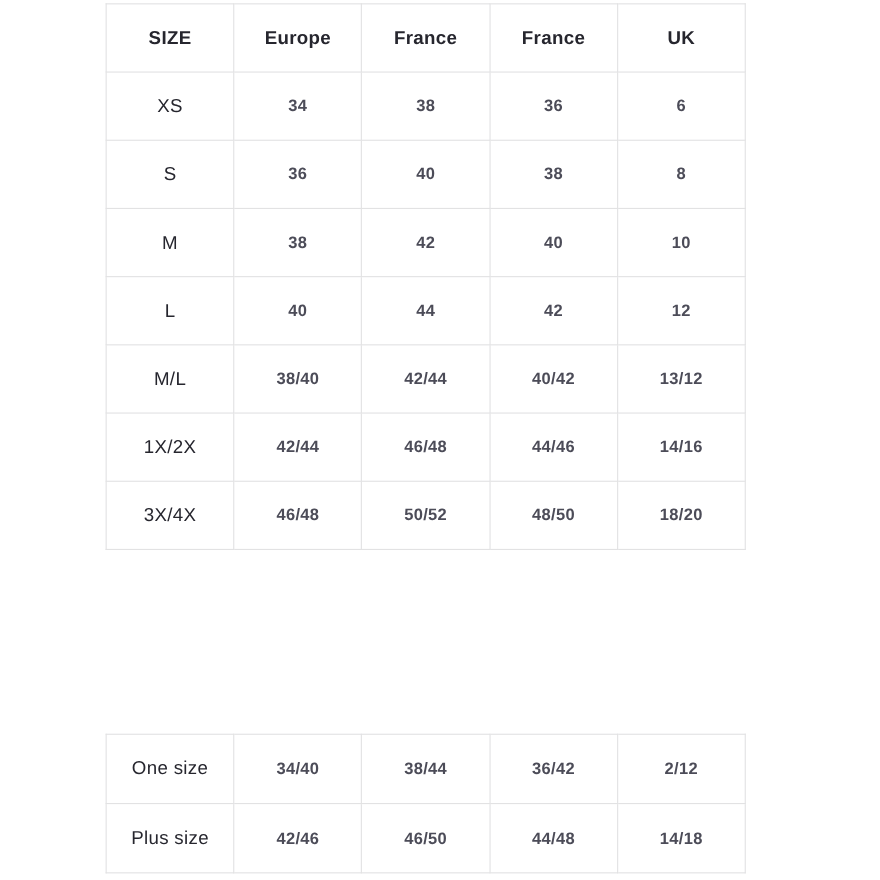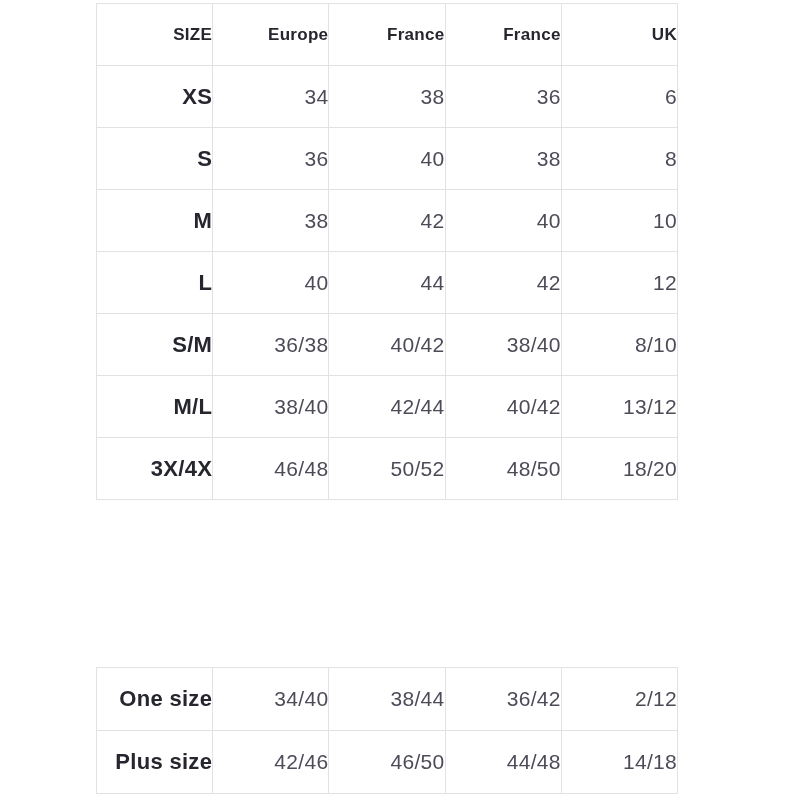--- a/index.html
+++ b/index.html
@@ -17,43 +17,43 @@
     width: 582px;
     border-collapse: collapse;
     table-layout: fixed;
     background: #ffffff;
   }
   .size-table--main { top: 3px; }
   .size-table--extra { top: 667px; }
   .size-table th,
   .size-table td {
     border: 1px solid #e2e2e3;
-    text-align: right;
+    text-align: center;
     vertical-align: middle;
     box-sizing: border-box;
     padding: 0;
   }
   .size-table--main th { height: 62px; }
   .size-table--main td { height: 62px; }
   .size-table--extra td { height: 63px; }
   .hdr-cell {
     font-weight: 700;
     font-size: 17px;
     color: #26262e;
     letter-spacing: 0.3px;
   }
   .label-cell {
-    font-weight: 700;
-    font-size: 22px;
+    font-weight: 400;
+    font-size: 17px;
     color: #26262e;
     letter-spacing: 0.3px;
   }
   .value-cell {
-    font-weight: 400;
-    font-size: 21px;
+    font-weight: 700;
+    font-size: 15px;
     color: #4c4c58;
     letter-spacing: 0.3px;
   }
 </style>
 </head>
 <body>
 
 <table class="size-table size-table--main">
   <thead>
     <tr>
@@ -87,32 +87,32 @@
       <td class="value-cell">10</td>
     </tr>
     <tr>
       <td class="label-cell">L</td>
       <td class="value-cell">40</td>
       <td class="value-cell">44</td>
       <td class="value-cell">42</td>
       <td class="value-cell">12</td>
     </tr>
     <tr>
-      <td class="label-cell">S/M</td>
-      <td class="value-cell">36/38</td>
-      <td class="value-cell">40/42</td>
-      <td class="value-cell">38/40</td>
-      <td class="value-cell">8/10</td>
-    </tr>
-    <tr>
       <td class="label-cell">M/L</td>
       <td class="value-cell">38/40</td>
       <td class="value-cell">42/44</td>
       <td class="value-cell">40/42</td>
       <td class="value-cell">13/12</td>
+    </tr>
+    <tr>
+      <td class="label-cell">1X/2X</td>
+      <td class="value-cell">42/44</td>
+      <td class="value-cell">46/48</td>
+      <td class="value-cell">44/46</td>
+      <td class="value-cell">14/16</td>
     </tr>
     <tr>
       <td class="label-cell">3X/4X</td>
       <td class="value-cell">46/48</td>
       <td class="value-cell">50/52</td>
       <td class="value-cell">48/50</td>
       <td class="value-cell">18/20</td>
     </tr>
   </tbody>
 </table>

